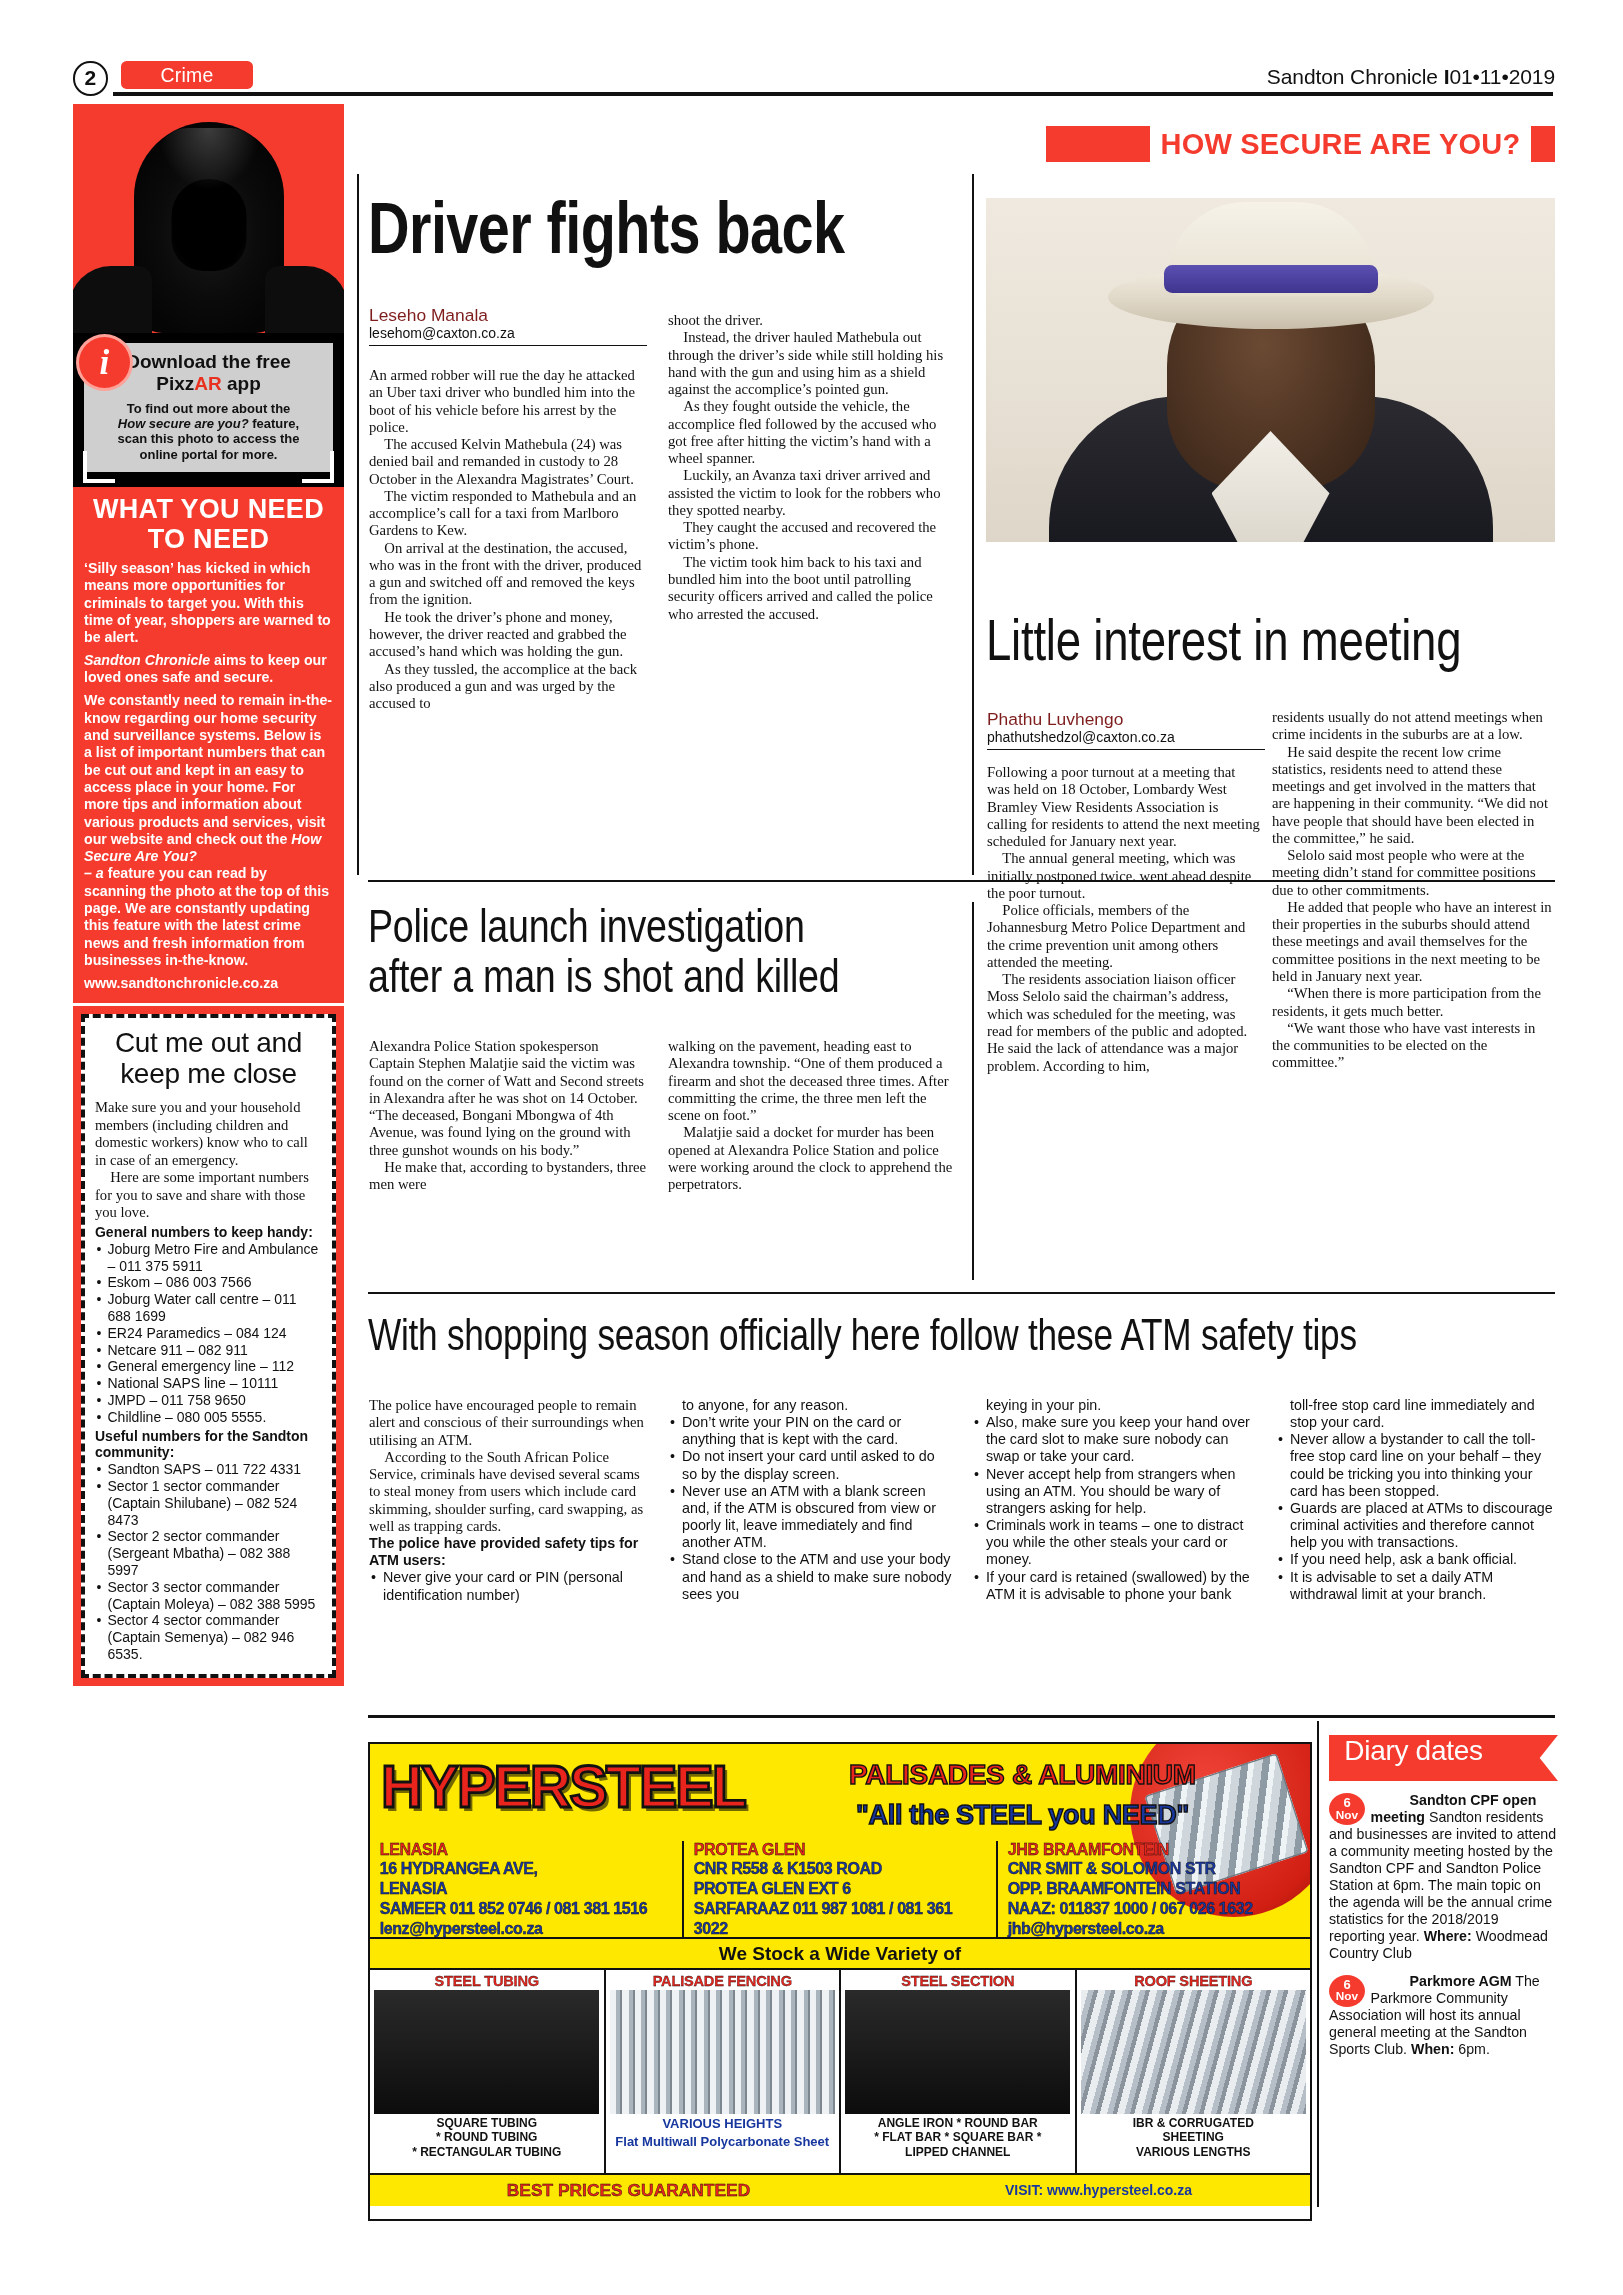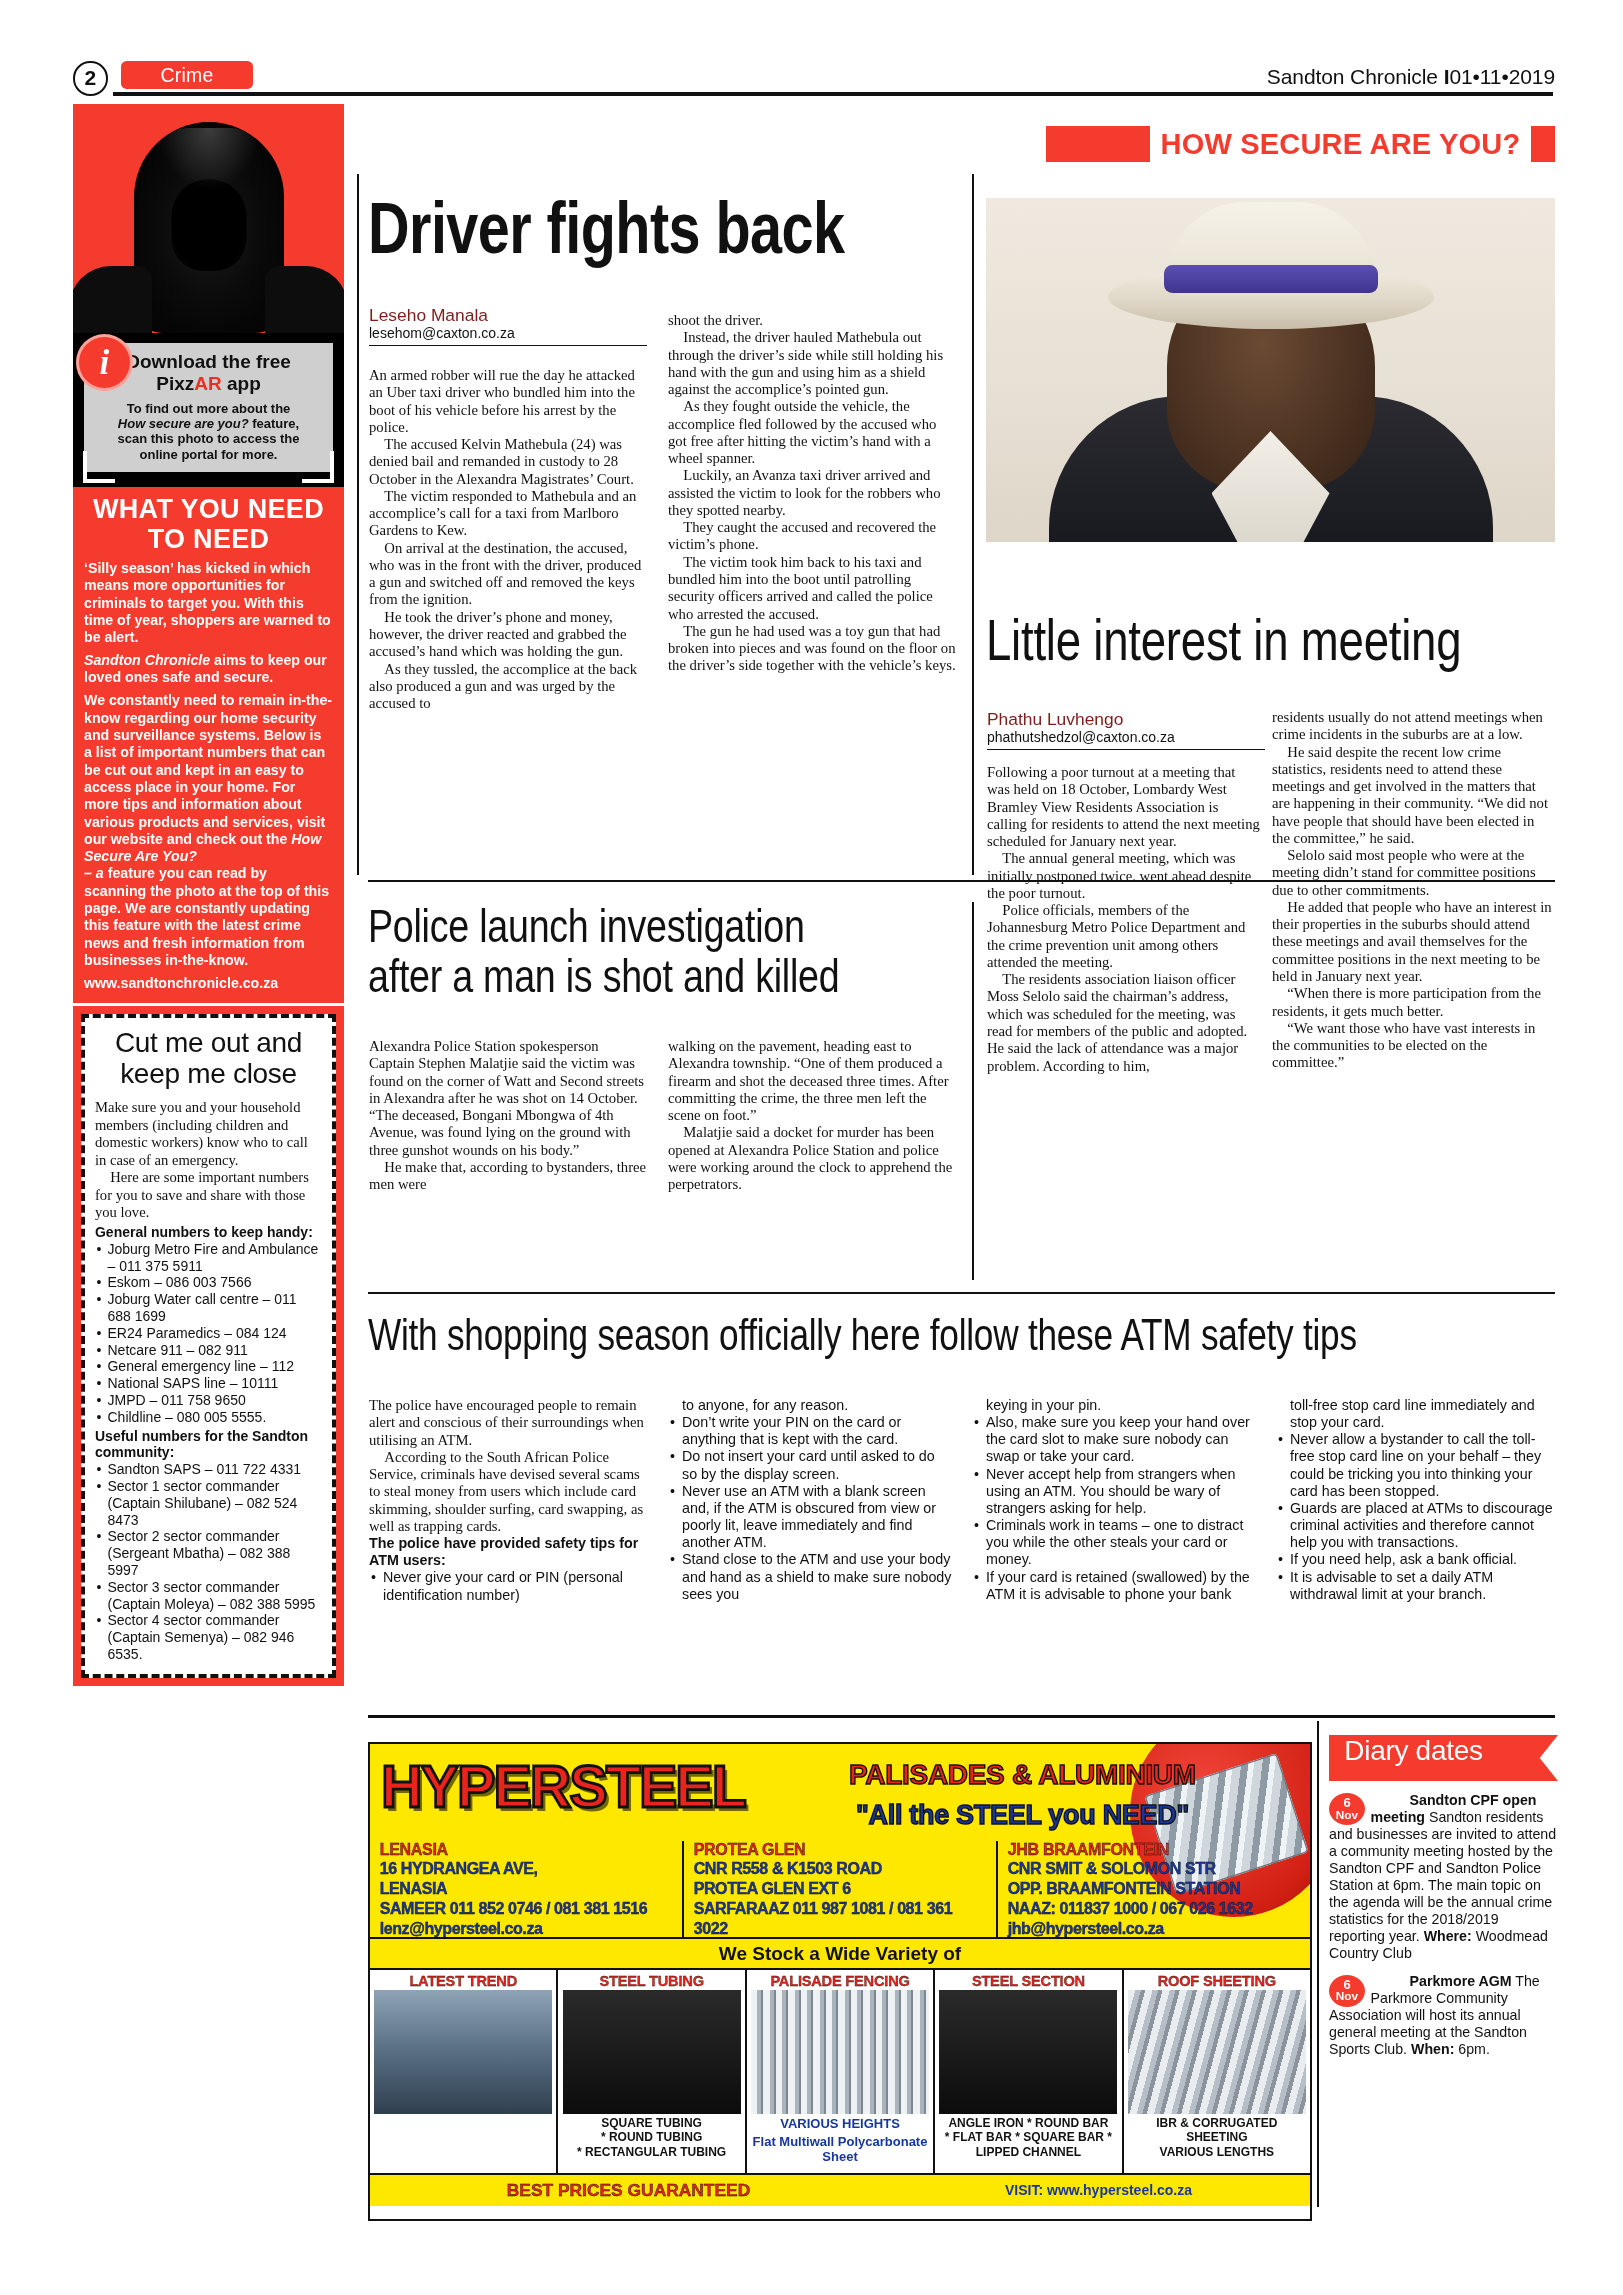--- a/index.html
+++ b/index.html
@@ -275,21 +275,20 @@
     <p class="ind">He took the driver’s phone and money, however, the driver reacted and grabbed the accused’s hand which was holding the gun.</p>
     <p class="ind">As they tussled, the accomplice at the back also produced a gun and was urged by the accused to</p>
   </div>
   <div class="bodycol" style="position:absolute;left:668px;top:312px;width:288px;">
     <p>shoot the driver.</p>
     <p class="ind">Instead, the driver hauled Mathebula out through the driver’s side while still holding his hand with the gun and using him as a shield against the accomplice’s pointed gun.</p>
     <p class="ind">As they fought outside the vehicle, the accomplice fled followed by the accused who got free after hitting the victim’s hand with a wheel spanner.</p>
     <p class="ind">Luckily, an Avanza taxi driver arrived and assisted the victim to look for the robbers who they spotted nearby.</p>
     <p class="ind">They caught the accused and recovered the victim’s phone.</p>
     <p class="ind">The victim took him back to his taxi and bundled him into the boot until patrolling security officers arrived and called the police who arrested the accused.</p>
-    <p class="ind">The gun he had used was a toy gun that had broken into pieces and was found on the floor on the driver’s side together with the vehicle’s keys.</p>
   </div>
 
   <div class="photo" style="left:986px;top:198px;width:569px;height:344px;">
     <div class="ph-sky"></div>
     <div class="ph-body"></div>
     <div class="ph-head"></div>
     <div class="ph-hat-brim"></div>
     <div class="ph-hat-crown"></div>
     <div class="ph-hat-band"></div>
     <div class="ph-shirt"></div>
@@ -399,24 +398,20 @@
           <div class="ad-line">CNR SMIT &amp; SOLOMON STR</div>
           <div class="ad-line">OPP. BRAAMFONTEIN STATION</div>
           <div class="ad-line">NAAZ: 011837 1000 / 067 026 1632</div>
           <div class="ad-line">jhb@hypersteel.co.za</div>
         </div>
       </div>
     </div>
     <div class="ad-stock">We Stock a Wide Variety of</div>
     <div class="ad-grid">
       <div class="ad-cell">
-        <h4>LATEST TREND</h4>
-        <div class="ad-img img-build"></div>
-      </div>
-      <div class="ad-cell">
         <h4>STEEL TUBING</h4>
         <div class="ad-img img-dark"></div>
         <div class="ad-cap" style="white-space:pre-line;">SQUARE TUBING
 * ROUND TUBING
 * RECTANGULAR TUBING</div>
       </div>
       <div class="ad-cell">
         <h4>PALISADE FENCING</h4>
         <div class="ad-img img-fence"></div>
         <div class="ad-cap ad-blue">VARIOUS HEIGHTS</div>

